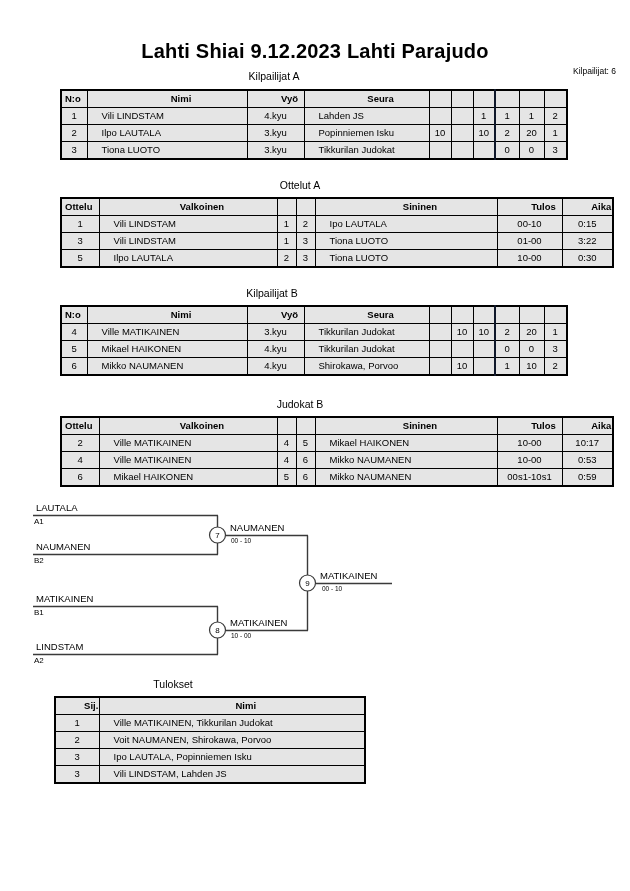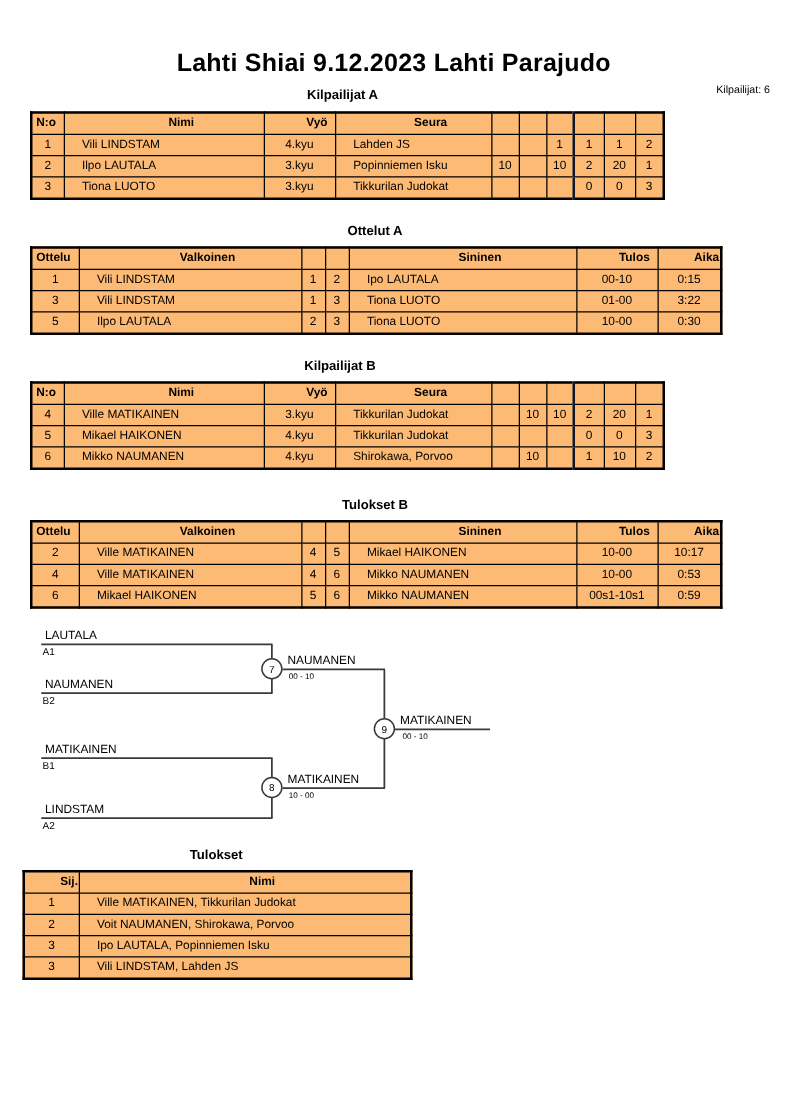--- a/index.html
+++ b/index.html
@@ -32,32 +32,33 @@
     right: 14px;
     top: 66px;
     font-size: 8.5px;
     font-weight: normal;
   }
 
   
   .section-caption {
     position: absolute;
     font-size: 10.5px;
-    font-weight: bold;
+    font-weight: normal;
     text-align: center;
   }
 
   
   .tbl {
     position: absolute;
     border-collapse: collapse;
     border: 2px solid #000;
-    background: #fdba74;
+    background: #e5e5e5;
     font-size: 9.5px;
     table-layout: fixed;
+    margin-left: 36px;
   }
   .tbl th, .tbl td {
     border: 1px solid #000;
     padding: 0;
     height: 16px;
     line-height: 16px;
     overflow: hidden;
     white-space: nowrap;
   }
   .tbl th {
@@ -306,21 +307,21 @@
       <td class="c"></td>
       <td class="c">10</td>
       <td class="c"></td>
       <td class="c grp-start">1</td>
       <td class="c">10</td>
       <td class="c">2</td>
     </tr>
   </tbody>
 </table>
 
-<div class="section-caption" style="left:24px; top:398px; width:552px;">Tulokset B</div>
+<div class="section-caption" style="left:24px; top:398px; width:552px;">Judokat B</div>
 
 <table class="tbl" style="left:24px; top:416px; width:552px;">
   <colgroup>
     <col style="width:38px">
       <col style="width:178px">
       <col style="width:19px">
       <col style="width:19px">
     <col style="width:182px">
       <col style="width:65px">
       <col style="width:51px">

